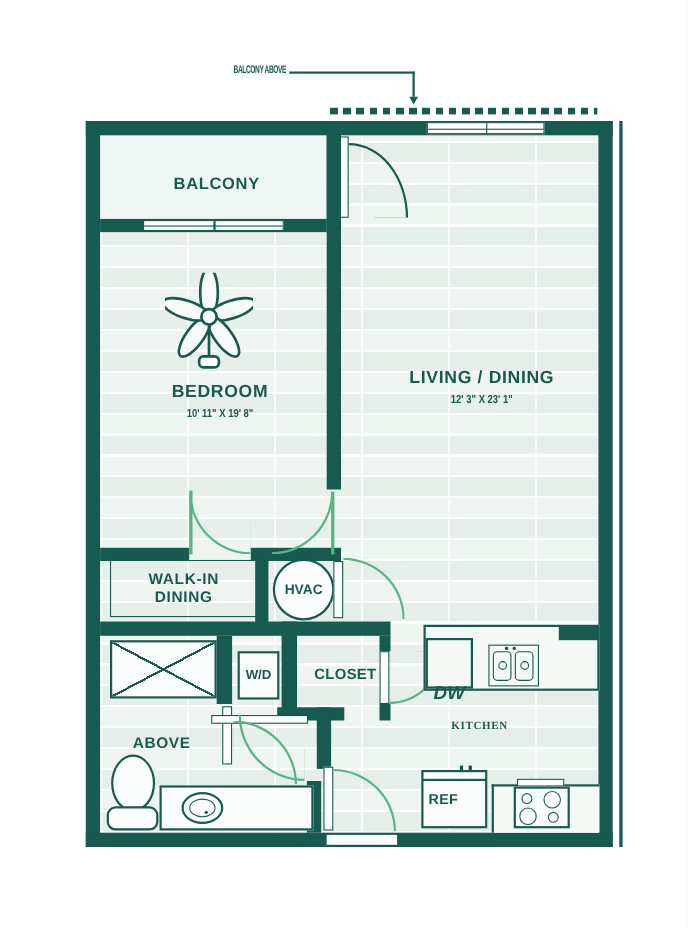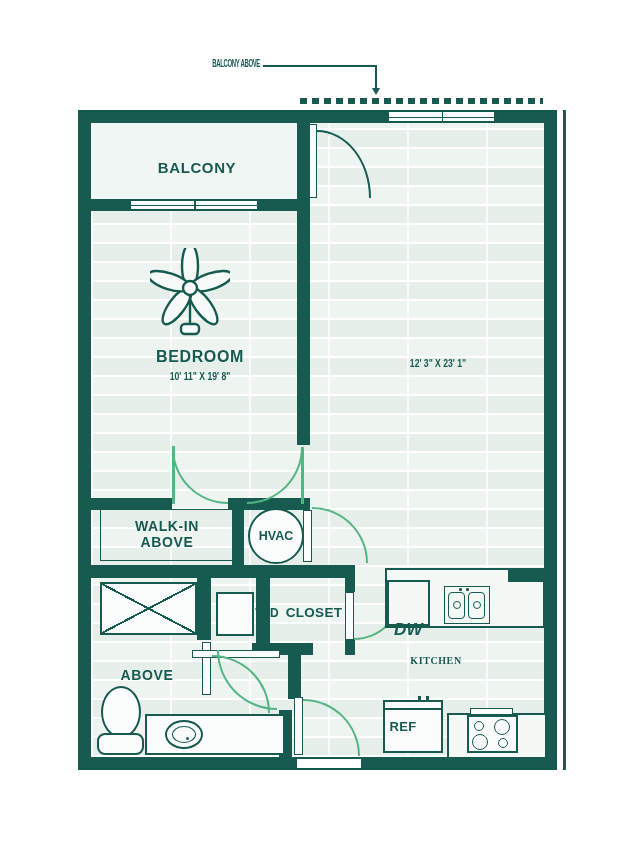--- a/index.html
+++ b/index.html
@@ -167,24 +167,25 @@
       <ellipse cx="40" cy="18" rx="8" ry="22" transform="rotate(288 40 40)"></ellipse>
       <circle cx="40" cy="40" r="7" fill="#ffffff"></circle>
       <line x1="40" y1="47" x2="40" y2="76"></line>
       <rect x="31" y="76" width="18" height="10" rx="4" fill="#ffffff"></rect>
     </g>
   </svg>
 
   <div class="glabel" style="left:115px;top:348px;width:170px;font-size:16px;">BEDROOM</div>
   <div class="glabel" style="left:122px;top:160px;width:150px;font-size:15px;">BALCONY</div>
   <div class="dim" style="left:115px;top:370px;width:170px;">10' 11" X 19' 8"</div>
+  <div class="glabel" style="left:353px;top:335px;width:170px;font-size:16px;">LIVING / DINING</div>
   <div class="dim" style="left:353px;top:357px;width:170px;">12' 3" X 23' 1"</div>
   <div class="glabel" style="left:97px;top:519px;width:140px;font-size:14px;">WALK-IN
-ABOVE</div>
+DINING</div>
   <div class="glabel" style="left:248px;top:529px;width:56px;font-size:12.5px;letter-spacing:0;">HVAC</div>
-  <div class="glabel" style="left:216px;top:607px;width:38px;font-size:12px;letter-spacing:0;padding-left:32px;">W/D</div>
+  <div class="glabel" style="left:216px;top:607px;width:38px;font-size:12px;letter-spacing:0;">W/D</div>
   <div class="glabel" style="left:272px;top:605px;width:84px;font-size:13.5px;letter-spacing:.3px;">CLOSET</div>
   <div class="glabel" style="left:112px;top:668px;width:70px;font-size:14px;">ABOVE</div>
   <div class="glabel" style="left:391px;top:655px;width:90px;font-size:10px;font-family:Liberation Serif, serif;">KITCHEN</div>
   <div class="glabel" style="left:387px;top:620px;width:43px;font-size:17px;letter-spacing:.3px;font-style:italic;">DW</div>
   <div class="glabel" style="left:383px;top:720px;width:40px;font-size:13px;letter-spacing:.3px;">REF</div>
 
 </div>
 
 </body></html>

